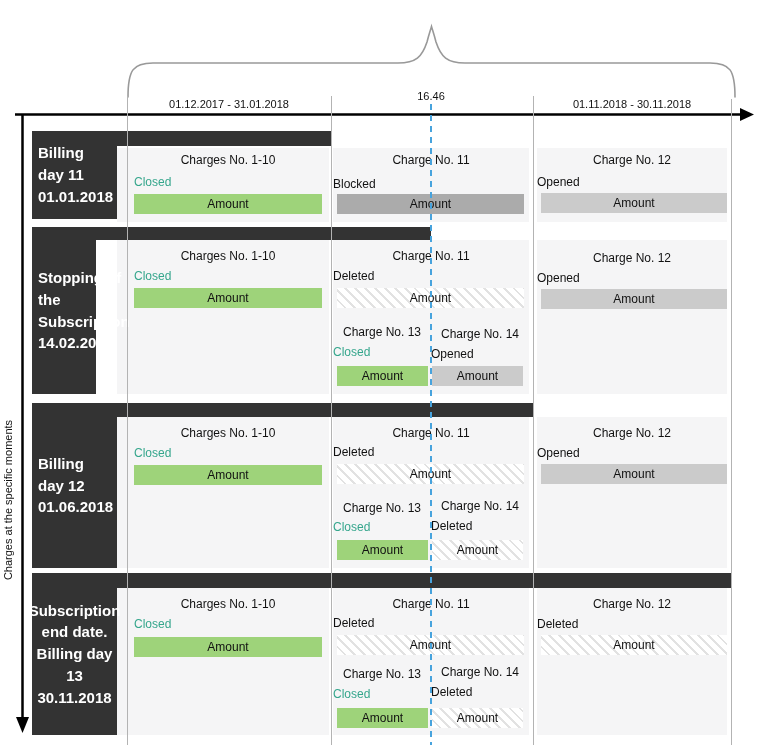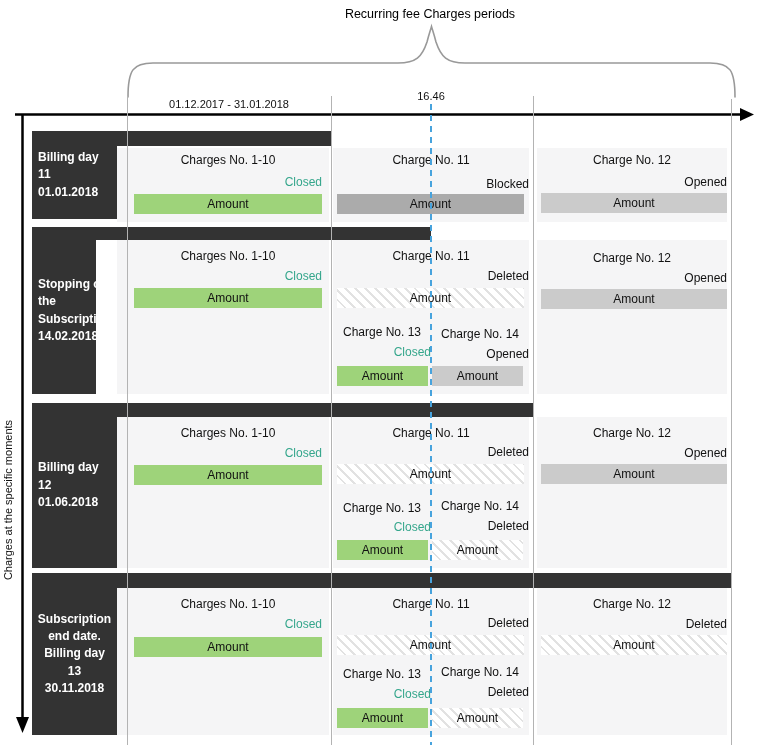--- a/index.html
+++ b/index.html
@@ -7,51 +7,51 @@
   .canvas{position:relative;width:757px;height:745px;background:#fff;overflow:hidden;}
   .abs{position:absolute;}
   .diagram-title{position:absolute;left:280px;top:7px;width:300px;text-align:center;font-size:12.5px;color:#000;}
   .period-label{position:absolute;font-size:11px;text-align:center;color:#111;}
   .vaxis-label{position:absolute;left:-76px;top:493px;width:170px;height:14px;font-size:11px;text-align:center;
                transform:rotate(-90deg);color:#111;}
   .vline{position:absolute;width:1px;background:#b3b3b3;z-index:40;}
   .moment-line{position:absolute;width:2px;z-index:45;
                background:repeating-linear-gradient(to bottom,#47a3dd 0 6px,rgba(0,0,0,0) 6px 11px);}
   .row-bar{position:absolute;background:#333333;z-index:20;}
-  .row-label{position:absolute;background:#333333;color:#ffffff;font-weight:bold;font-size:12px;line-height:1.45;
+  .row-label{position:absolute;background:#333333;color:#ffffff;font-weight:bold;font-size:15px;line-height:1.45;
              display:flex;align-items:center;white-space:pre-line;padding:4px 6px;box-sizing:border-box;z-index:25;}
   .row-label.centered{text-align:center;justify-content:center;}
   .panel{position:absolute;background:#f5f5f6;z-index:10;}
   .ct{position:absolute;font-size:12px;text-align:center;color:#111;line-height:16px;}
-  .cs{position:absolute;font-size:12px;text-align:right;color:#111;line-height:16px;}
+  .cs{position:absolute;font-size:12px;text-align:left;color:#111;line-height:16px;}
   .cs.teal{color:#35a68c;}
   .bar{position:absolute;height:20px;font-size:12px;text-align:center;line-height:20px;color:#111;}
   .bar-green{background:#9ed37a;}
   .bar-gray{background:#ababab;}
   .bar-light{background:#cbcbcb;}
   .bar-hatch{background:repeating-linear-gradient(45deg,#ffffff 0 5px,#e2e2e2 5px 7px);}
   svg{display:block;}
 </style>
 </head>
 <body>
 
 <div class="canvas">
 
-  <div class="diagram-title">Recurring fee Charges periods</div>
 
   <svg class="abs" style="left:0;top:0;z-index:5" width="757" height="745" viewBox="0 0 757 745">
     <path d="M128,97 C128,70 133,63 153,63 L398,63 C416,63 422,57 427,42 C429,34 430.5,30 431.5,26.5 C432.5,30 434,34 436,42 C441,57 447,63 465,63 L710,63 C730,63 735,70 735,97" fill="none" stroke="#999999" stroke-width="1.6" stroke-linecap="round"></path>
     <line x1="15" y1="114.5" x2="742" y2="114.5" stroke="#000" stroke-width="2.5"></line>
     <polygon points="740,108 754,114.5 740,121" fill="#000"></polygon>
     <line x1="22.5" y1="114" x2="22.5" y2="719" stroke="#000" stroke-width="2.5"></line>
     <polygon points="16,717 29,717 22.5,733" fill="#000"></polygon>
   </svg>
 
   <div class="period-label" style="left:127px;top:98px;width:204px;text-align:center;">01.12.2017 - 31.01.2018</div>
   <div class="period-label" style="left:381px;top:90px;width:100px;">16.46</div>
+  <div class="period-label" style="left:533px;top:98px;width:198px;">01.11.2018 - 30.11.2018</div>
 
   <div class="vaxis-label">Charges at the specific moments</div>
 
   <div class="vline" style="left:127px;top:96px;height:649px;"></div>
   <div class="vline" style="left:331px;top:96px;height:649px;"></div>
   <div class="vline" style="left:533px;top:96px;height:649px;"></div>
   <div class="vline" style="left:731px;top:99px;height:646px;"></div>
 
   <div class="moment-line" style="left:430px;top:104px;height:641px;"></div>
 

